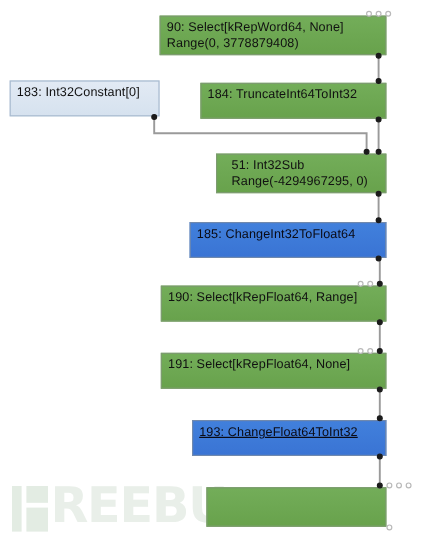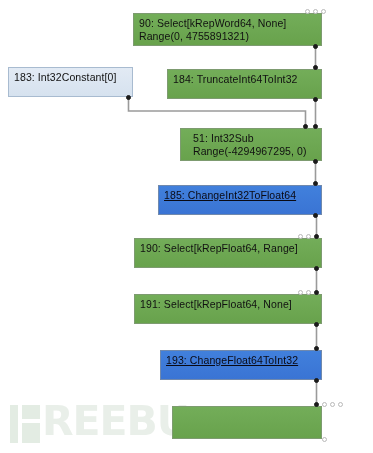--- a/index.html
+++ b/index.html
@@ -123,25 +123,25 @@
       <path d="M 315.5 99 L 315.5 128"></path>
       <path d="M 128.5 97 L 128.5 111 L 305.5 111 L 305.5 128"></path>
       <path d="M 315.5 161 L 315.5 185"></path>
       <path d="M 316.5 215 L 316.5 238"></path>
       <path d="M 316.5 268 L 316.5 294"></path>
       <path d="M 316.5 324 L 316.5 350"></path>
       <path d="M 316.5 380 L 316.5 406"></path>
     </svg>
 
   <div id="nodes-layer">
-      <div class="node green" style="left: 133px; top: 13px; width: 189px; height: 33px;"><span>90: Select[kRepWord64, None]</span><span class="line2">Range(0, 4755891321)</span></div>
+      <div class="node green" style="left: 133px; top: 13px; width: 189px; height: 33px;"><span>90: Select[kRepWord64, None]</span><span class="line2">Range(0, 3778879408)</span></div>
       <div class="node lightblue" style="left: 8px; top: 67px; width: 125px; height: 30px;"><span>183: Int32Constant[0]</span></div>
       <div class="node green" style="left: 167px; top: 69px; width: 155px; height: 30px;"><span>184: TruncateInt64ToInt32</span></div>
       <div class="node green" style="left: 180px; top: 128px; width: 142px; height: 33px; padding-left: 12px;"><span>51: Int32Sub</span><span class="line2">Range(-4294967295, 0)</span></div>
-      <div class="node blue" style="left: 158px; top: 185px; width: 164px; height: 30px; text-decoration: underline;"><span>185: ChangeInt32ToFloat64</span></div>
+      <div class="node blue" style="left: 158px; top: 185px; width: 164px; height: 30px;"><span>185: ChangeInt32ToFloat64</span></div>
       <div class="node green" style="left: 134px; top: 238px; width: 188px; height: 30px;"><span>190: Select[kRepFloat64, Range]</span></div>
       <div class="node green" style="left: 134px; top: 294px; width: 188px; height: 30px;"><span>191: Select[kRepFloat64, None]</span></div>
       <div class="node blue" style="left: 160px; top: 350px; width: 162px; height: 30px; text-decoration: underline;"><span>193: ChangeFloat64ToInt32</span></div>
       <div class="node green" style="left: 172px; top: 406px; width: 150px; height: 33px;"></div>
       <div class="port hollow" style="left: 305px; top: 9px;"></div>
       <div class="port hollow" style="left: 313px; top: 9px;"></div>
       <div class="port hollow" style="left: 321px; top: 9px;"></div>
       <div class="port filled" style="left: 313px; top: 44px;"></div>
       <div class="port filled" style="left: 313px; top: 65px;"></div>
       <div class="port filled" style="left: 313px; top: 97px;"></div>

